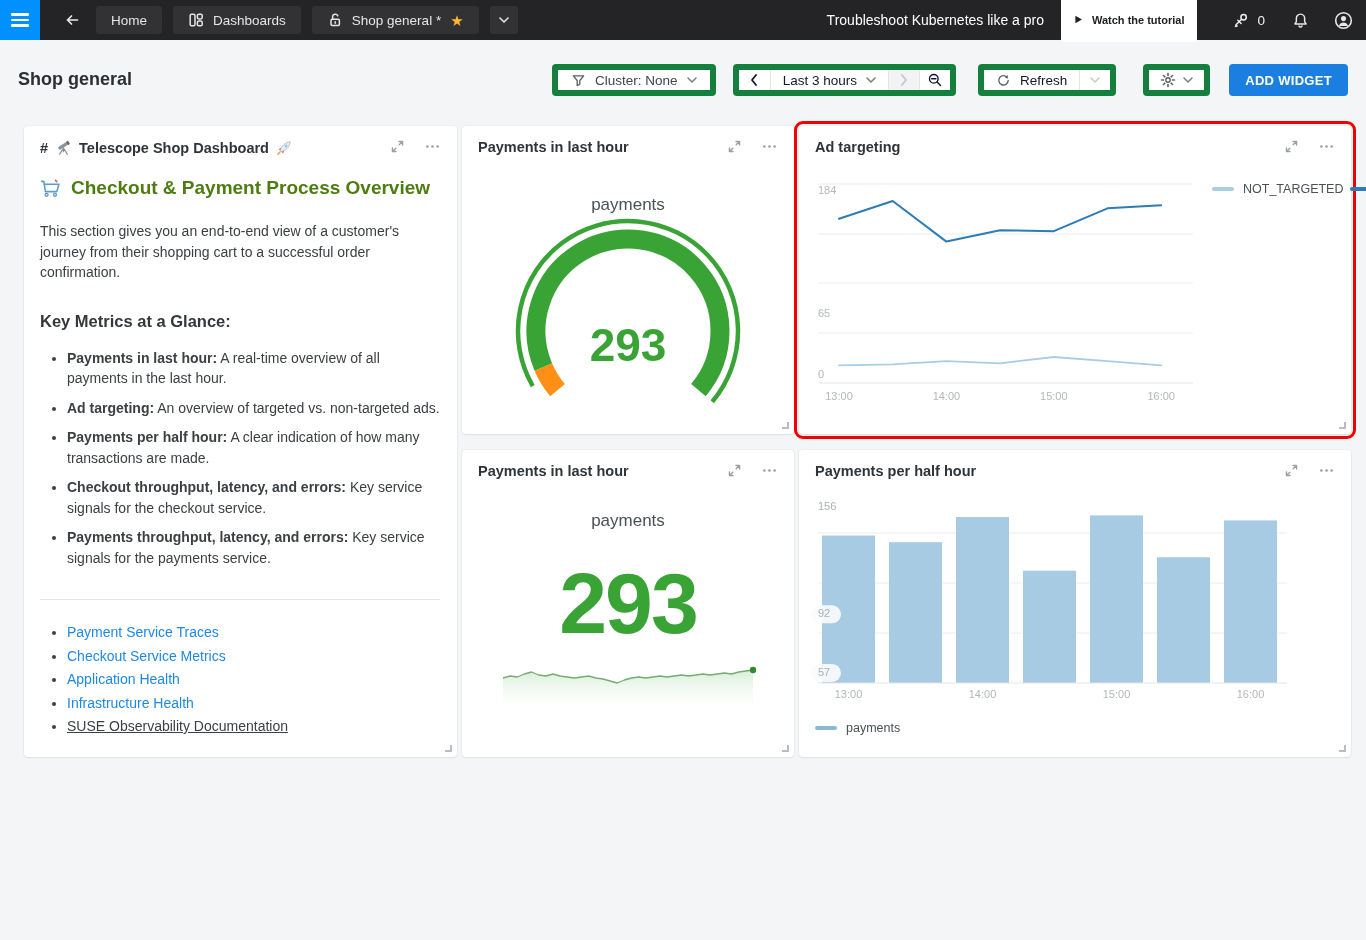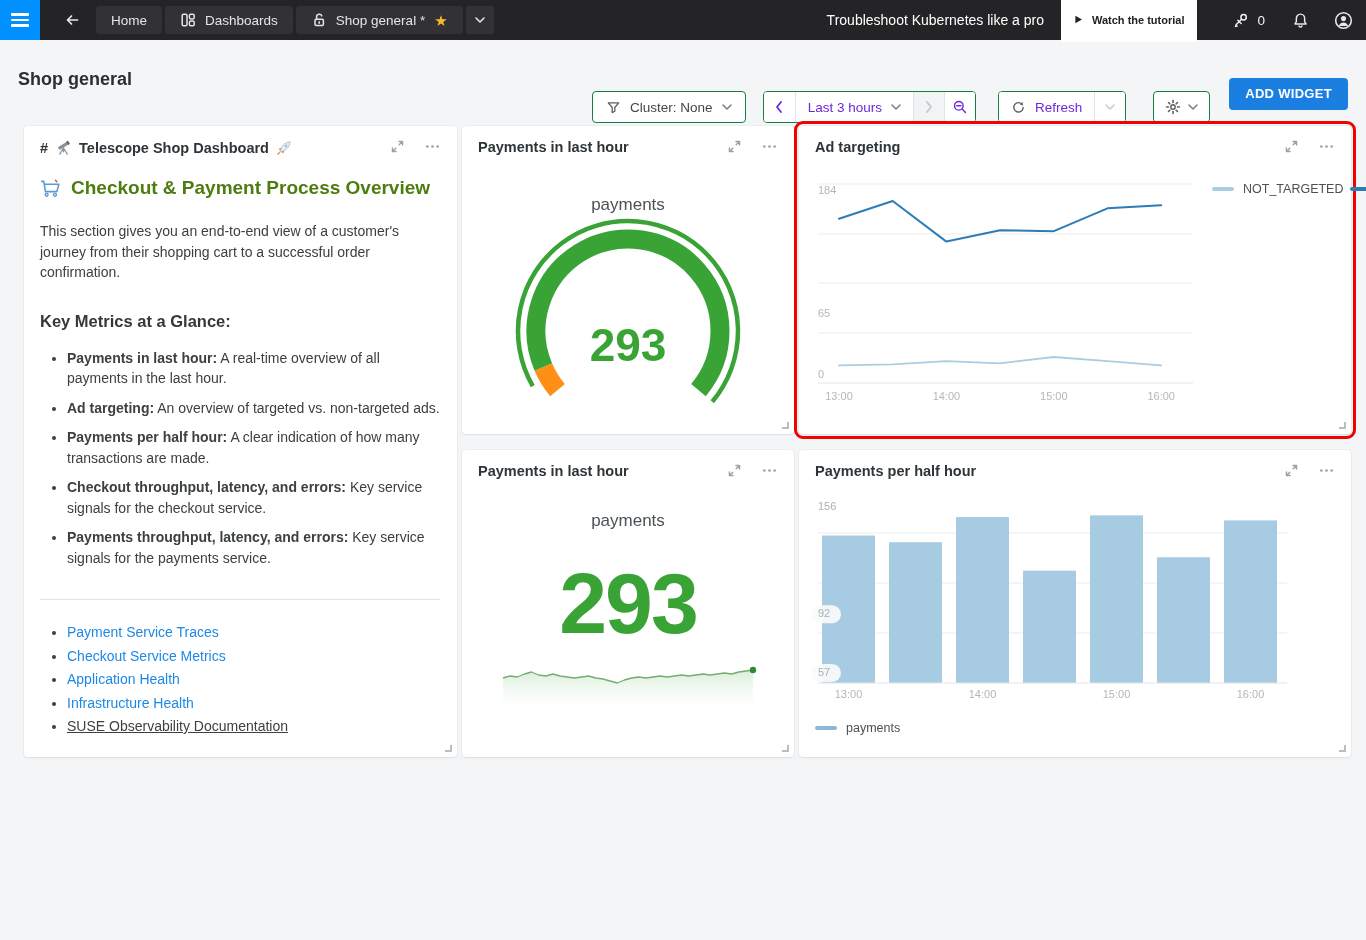--- a/index.html
+++ b/index.html
@@ -14,21 +14,21 @@
   svg { display:block; }
 
   
   .navbar { position:absolute; top:0; left:0; width:1366px; height:40px;
     background:#242426; display:flex; align-items:center; z-index:20; }
   .burger { width:40px; height:40px; background:#0090ff; border:none; cursor:pointer;
     display:flex; flex-direction:column; align-items:center; justify-content:center; gap:3px; }
   .burger span { width:18px; height:2.4px; background:#fff; border-radius:1px; }
   .nav-ic { color:#e7e8e9; background:none; border:none; display:inline-flex; align-items:center; }
   .back-btn { margin-left:24px; cursor:pointer; }
-  .tabs { display:flex; margin-left:16px; gap:3px; align-items:center; }
+  .tabs { display:flex; margin-left:16px; gap:11px; align-items:center; }
   .tab { height:28px; background:#323234; border:none; border-radius:3px; color:#e4e5e6;
     font-size:13.5px; display:inline-flex; align-items:center; gap:9px; padding:0 15px; cursor:pointer;
     font-family: "Liberation Sans", sans-serif; }
   .tab .star { color:#f7b731; font-size:15px; line-height:1; }
   .tab.chev-only { padding:0 9px; }
   .save-group { display:flex; margin-left:17px; gap:1px; }
   .save-group .tab { border-radius:3px 0 0 3px; }
   .save-group .tab.chev-only { border-radius:0 3px 3px 0; }
   .nav-spacer { flex:1; }
   .promo { color:#ffffff; font-size:14px; margin-right:17px; }
@@ -37,26 +37,26 @@
     font-family:"Liberation Sans", sans-serif;font-weight:bold; }
   .tutorial-btn .play { font-size:10px; color:#202124; }
   .pin-group { display:flex; align-items:center; gap:8px; margin-left:36px; color:#f0f1f2;
     font-size:13.5px; cursor:pointer; background:none; border:none; }
   .bell-btn { margin-left:27px; cursor:pointer; }
   .avatar-btn { margin-left:25px; margin-right:13px; cursor:pointer; }
 
   
   .page-title { position:absolute; left:18px; top:69px; font-size:18px; font-weight:700; color:#2b2f33; }
   .controls { position:absolute; top:64px; right:18px; display:flex; align-items:center; }
-  .btn, .grp { height:32px; background:#fff; border:1px solid #15803d; border-radius:4px;
-    color:#40464b; font-size:13.5px; font-family:"Liberation Sans", sans-serif;margin-top:27px; }
+  .btn, .grp { height:32px; background:#fff; border:6px solid #15803d; border-radius:4px;
+    color:#40464b; font-size:13.5px; font-family:"Liberation Sans", sans-serif; }
   .btn { display:inline-flex; align-items:center; gap:9px; padding:0 13px; cursor:pointer; }
   .grp { display:inline-flex; align-items:stretch; padding:0; overflow:hidden; }
   .grp > * { display:inline-flex; align-items:center; justify-content:center; border:none;
-    background:#fff; color:#6d28d9; font-size:13.5px; cursor:pointer; font-family:"Liberation Sans", sans-serif; }
+    background:#fff; color:#0f172a; font-size:13.5px; cursor:pointer; font-family:"Liberation Sans", sans-serif; }
   .grp > * + * { border-left:1px solid #e2e4e6; }
   .seg-narrow { width:31px; }
   .seg-label { padding:0 12px; gap:9px; }
   .seg-disabled { background:#f2f3f4 !important; color:#c3c7ca !important; cursor:default; }
   .chev-dim { color:#c9cdd0 !important; }
   .ctl-gap-s { margin-left:17px; } .ctl-gap-m { margin-left:22px; } .ctl-gap-l { margin-left:27px; }
   .add-widget { height:32px; margin-left:19px; background:#1b7fe2; color:#fff; border:none;
     border-radius:4px; font-size:13px; font-weight:700; letter-spacing:.3px; padding:0 16px; cursor:pointer;
     font-family:"Liberation Sans", sans-serif; }
 

